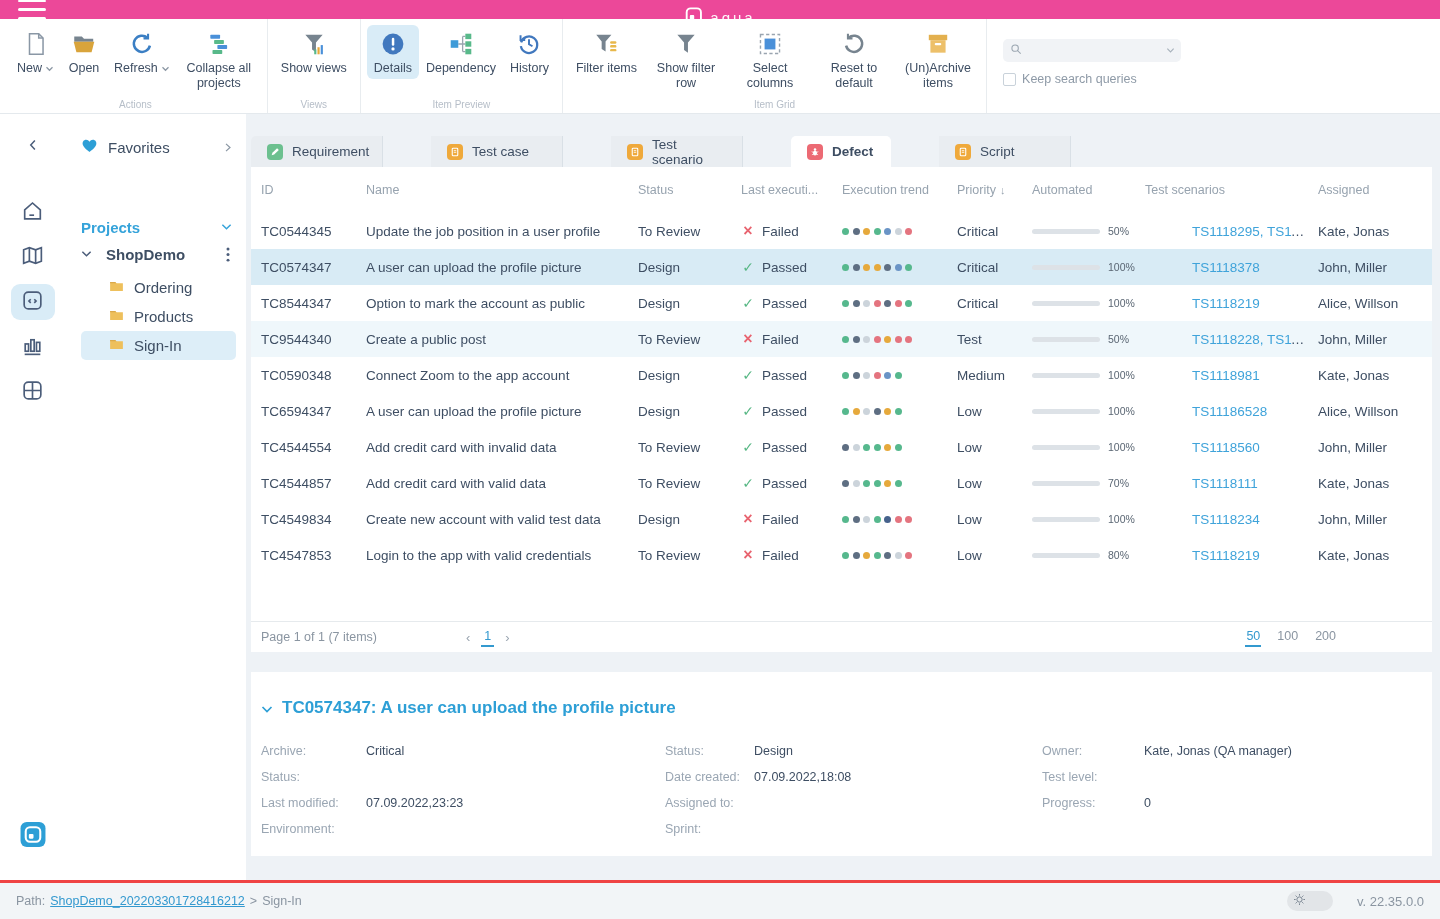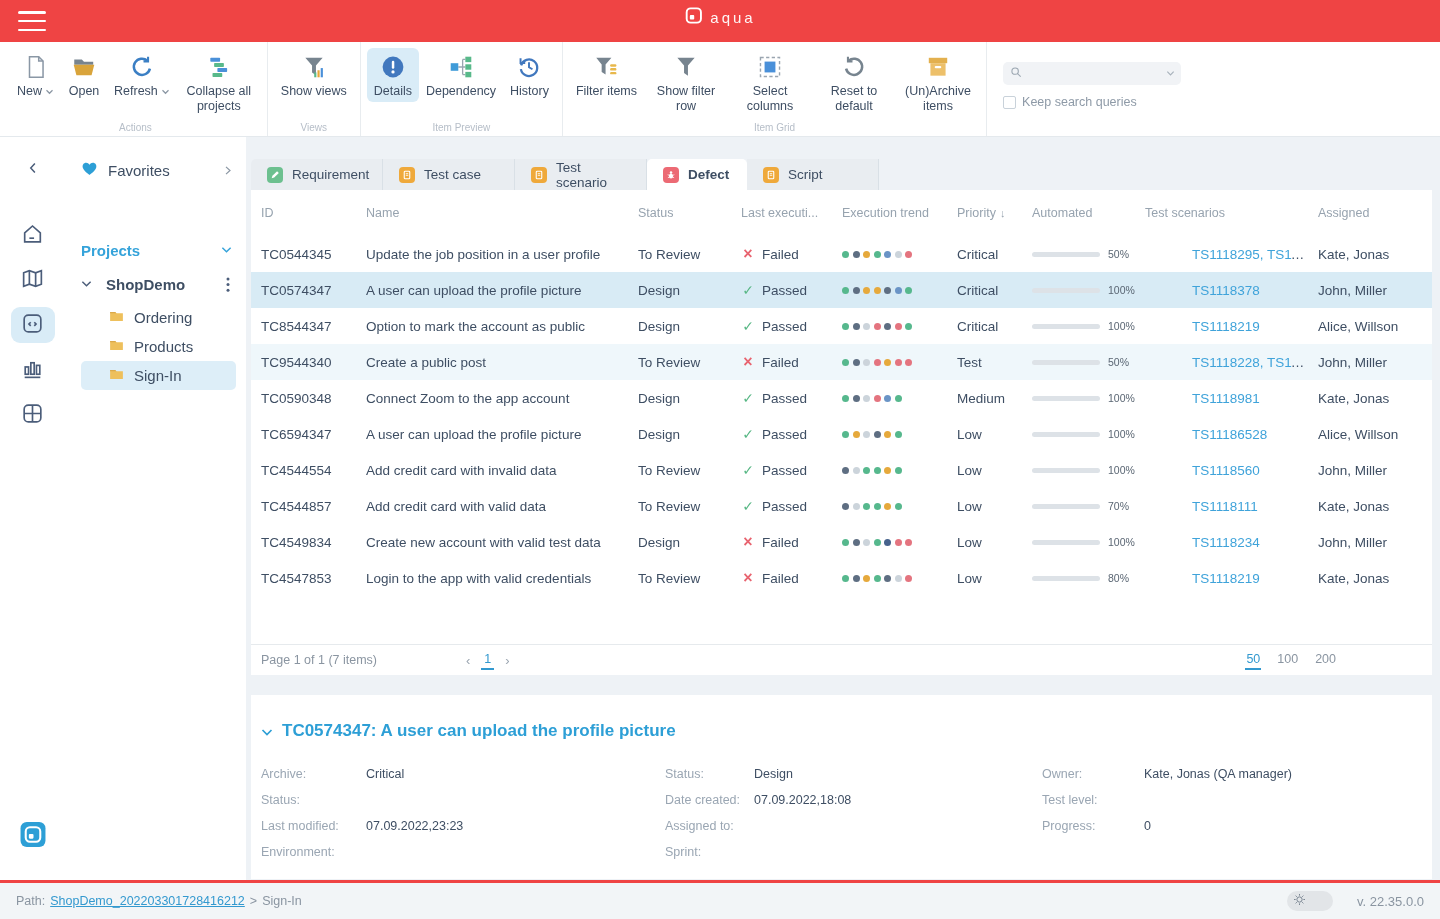--- a/index.html
+++ b/index.html
@@ -1,20 +1,20 @@
 <!DOCTYPE html>
 <html><head>
 <meta charset="utf-8">
 <style>
   html,body{margin:0;padding:0;background:#dfe3e8;}
   *{box-sizing:border-box;}
   .app{width:1440px;height:919px;display:flex;flex-direction:column;font-family:"Liberation Sans",sans-serif;background:#eef2f6;overflow:hidden;}
 
   
-  .topbar{height:42px;background:#ef4444;display:flex;align-items:center;position:relative;flex:0 0 auto;}
+  .topbar{height:19px;background:#ec4899;display:flex;align-items:center;position:relative;flex:0 0 auto;}
   .hamburger{width:28px;height:20px;margin-left:18px;display:flex;flex-direction:column;justify-content:space-between;cursor:pointer;}
   .hamburger span{display:block;height:2.5px;background:#fff;border-radius:2px;}
   .brand{position:absolute;left:50%;top:0;height:35px;transform:translateX(-50%);display:flex;align-items:center;gap:7px;}
   .brand-text{color:#fff;font-size:15px;letter-spacing:3px;font-weight:400;opacity:.95;}
 
   
   .toolbar{height:95px;background:#fff;border-bottom:1px solid #e4e9ed;display:flex;align-items:stretch;flex:0 0 auto;}
   .tb-groups{display:flex;}
   .tb-group{display:flex;flex-direction:column;padding:6px 6px 2px 6px;border-right:1px solid #e8ecef;}
   .tb-group:first-child{padding-left:10px;}
@@ -42,31 +42,31 @@
   .rail-item.active{background:#d9ecf7;}
   .rail-logo{position:absolute;bottom:28px;left:50%;transform:translateX(-50%);}
 
   .tree{width:181px;background:#fff;flex:0 0 auto;padding:20px 8px 0 16px;font-size:15px;color:#3e4e63;}
   .fav-row{display:flex;align-items:center;gap:10px;height:26px;cursor:pointer;}
   .fav-label{flex:1;}
   .tree-chev{color:#8a96a3;display:flex;margin-right:6px;}
   .projects-row{display:flex;align-items:center;margin-top:54px;height:26px;cursor:pointer;}
   .projects-label{color:#35a3da;font-weight:700;flex:1;}
   .projects-row .tree-chev{color:#35a3da;}
-  .node-row{display:flex;align-items:center;margin-top:8px;height:26px;cursor:pointer;}
+  .node-row{display:flex;align-items:center;margin-top:1px;height:26px;cursor:pointer;}
   .node-label{font-weight:700;flex:1;margin-left:8px;}
   .kebab{display:flex;margin-right:8px;cursor:pointer;}
   .folders{margin-top:6px;}
   .folder-row{display:flex;align-items:center;gap:9px;height:29px;padding-left:27px;border-radius:5px;cursor:pointer;margin-right:2px;}
   .folder-row.selected{background:#ddeef8;}
 
   .main{flex:1;min-width:0;display:flex;flex-direction:column;padding:22px 8px 0 5px;background:#eef2f6;}
 
   
-  .tabs{display:flex;height:31px;flex:0 0 auto;align-items:flex-end;}
+  .tabs{display:flex;height:31px;flex:0 0 auto;align-items:flex-end;gap:48px;}
   .tab{height:31px;display:flex;align-items:center;gap:9px;padding:0 14px 0 16px;background:#e9edf1;border-right:1px solid #d9e0e6;font-size:13.5px;color:#3e4e63;cursor:pointer;width:132px;}
   .tab.active{background:#fff;border-right:none;border-radius:5px 5px 0 0;font-weight:700;width:100px;position:relative;z-index:2;}
   .tab:first-child{border-radius:5px 0 0 0;}
   .tab-icon{width:16px;height:16px;border-radius:4px;display:flex;align-items:center;justify-content:center;flex:0 0 auto;}
 
   
   .grid-card{background:#fff;height:485px;display:flex;flex-direction:column;flex:0 0 auto;}
   .grid-head,.grid-row{display:grid;grid-template-columns:105px 272px 103px 101px 115px 75px 113px 173px 1fr;align-items:center;padding-left:10px;}
   .grid-head{height:46px;flex:0 0 auto;}
   .grid-head .hcell{font-size:12.5px;color:#97a3af;display:flex;align-items:center;gap:4px;overflow:hidden;white-space:nowrap;}

